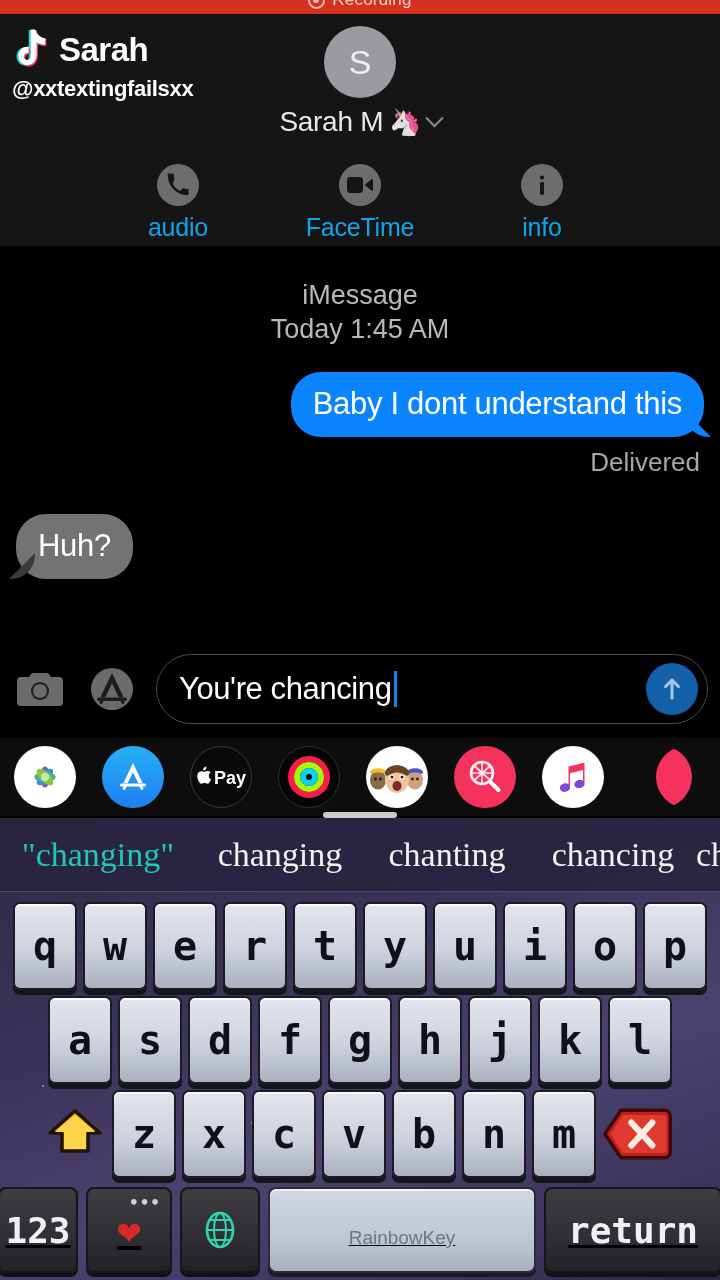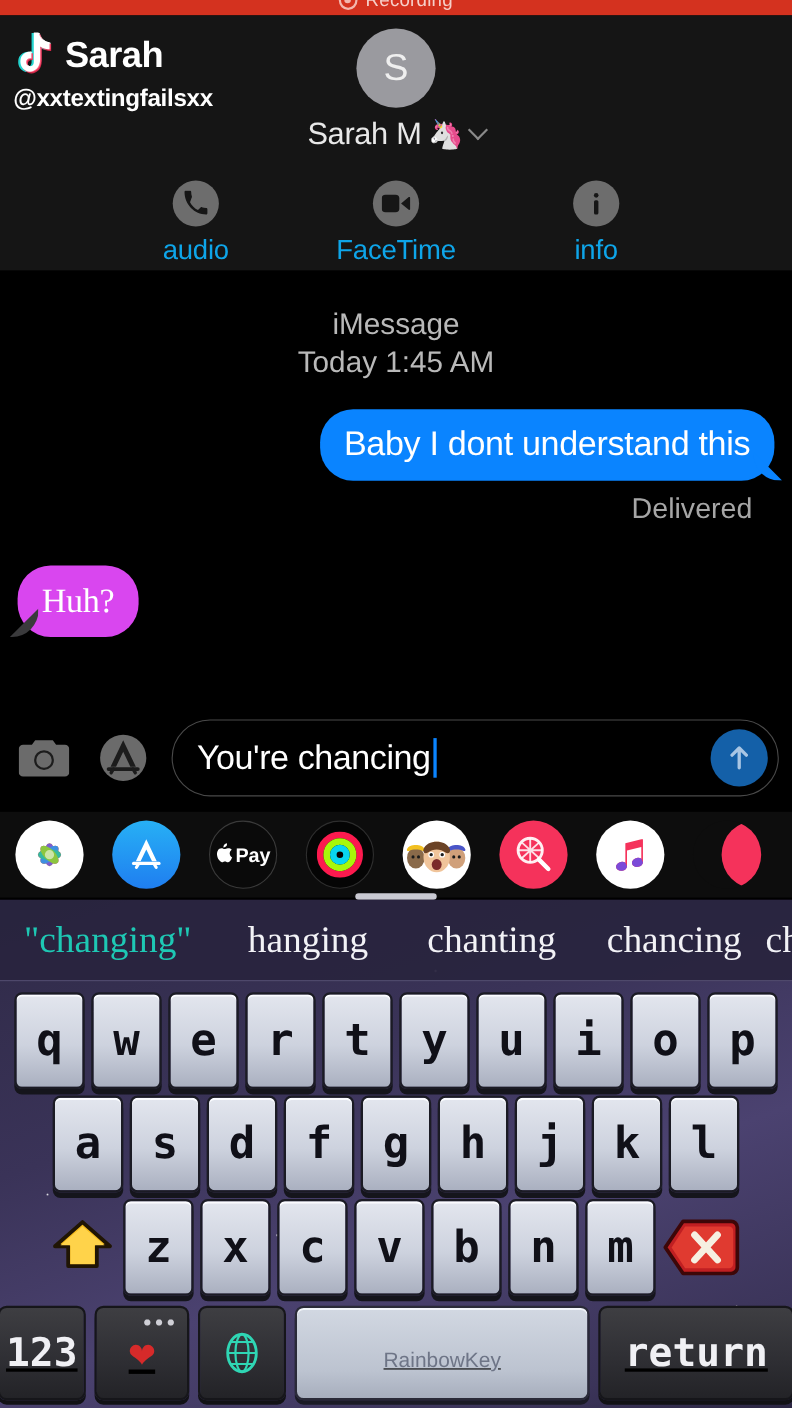--- a/index.html
+++ b/index.html
@@ -55,32 +55,32 @@
 
   .bubble-row{ display:flex; padding:0 16px; }
   .bubble-row.out{ justify-content:flex-end; margin-top:26px; }
   .bubble-row.in{ justify-content:flex-start; margin-top:36px; }
 
   .bubble{
     position:relative; max-width:520px; padding:13px 22px 15px;
     border-radius:30px; font-size:31px; line-height:1.2; letter-spacing:-0.3px;
   }
   .bubble.out{ background:#0a84ff; color:#fff; }
-  .bubble.in{ background:#d946ef; color:#fff;font-family:Liberation Serif, serif; }
+  .bubble.in{ background:#737373; color:#fff; }
   .bubble.out:after{
     content:""; position:absolute; right:-7px; bottom:0; width:26px; height:26px;
     background:#0a84ff; border-bottom-left-radius:24px;
     clip-path:polygon(0 0,100% 100%,0 100%);
   }
   .bubble.in:after{
     content:""; position:absolute; left:-7px; bottom:0; width:26px; height:26px;
     background:#3a3a3c; border-bottom-right-radius:24px;
     clip-path:polygon(100% 0,100% 100%,0 100%);
   }
-  .delivered{ text-align:right; padding-right:36px; color:#a6a6a6; font-size:26px; margin-top:10px; }
+  .delivered{ text-align:right; padding-right:20px; color:#a6a6a6; font-size:26px; margin-top:10px; }
 
   
   .input-bar{
     position:absolute; top:640px; left:0; width:720px; height:98px; background:#000;
     display:flex; align-items:center; padding:0 12px; gap:16px;
   }
   .ic-btn{ width:56px; height:56px; display:flex; align-items:center; justify-content:center; flex:0 0 auto; }
   .field{
     position:relative; flex:1 1 auto; height:70px; border-radius:35px;
     border:1.6px solid #4a4a4a; background:#000;
@@ -383,21 +383,21 @@
       <div style="width:62px;height:62px;border-radius:50%;background:#f5325b;transform:translateX(26px)"></div>
     </div>
   </div>
 
   <div class="home-ind"></div>
 
   <div class="kb">
 
     <div class="suggest">
       <div class="sug hl" style="width:196px">"changing"</div>
-      <div class="sug" style="width:168px">hanging</div>
+      <div class="sug" style="width:168px">changing</div>
       <div class="sug" style="width:166px">chanting</div>
       <div class="sug" style="width:166px">chancing</div>
       <div class="sug" style="width:60px;text-align:left">ch</div>
     </div>
 
     <div class="kb-rows">
 
       <div class="kb-row r1">
         <div class="key">q</div>
         <div class="key">w</div>

